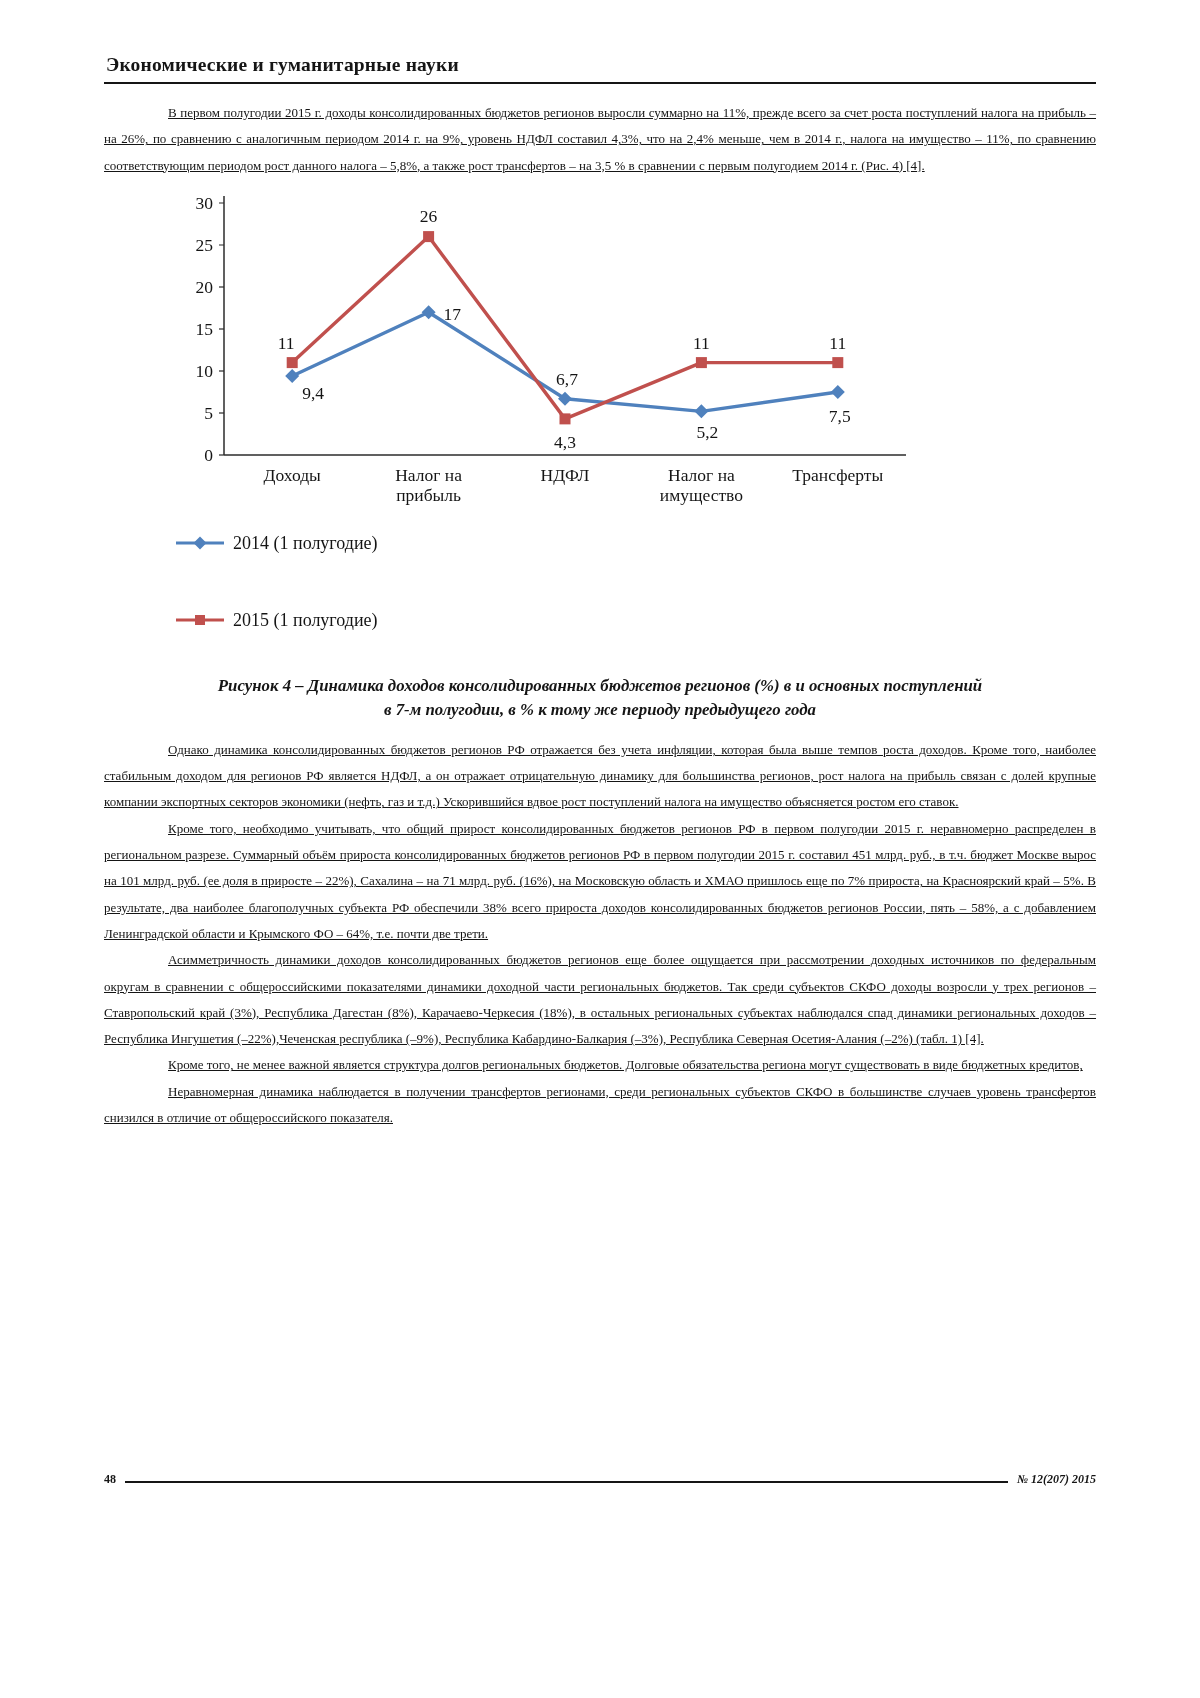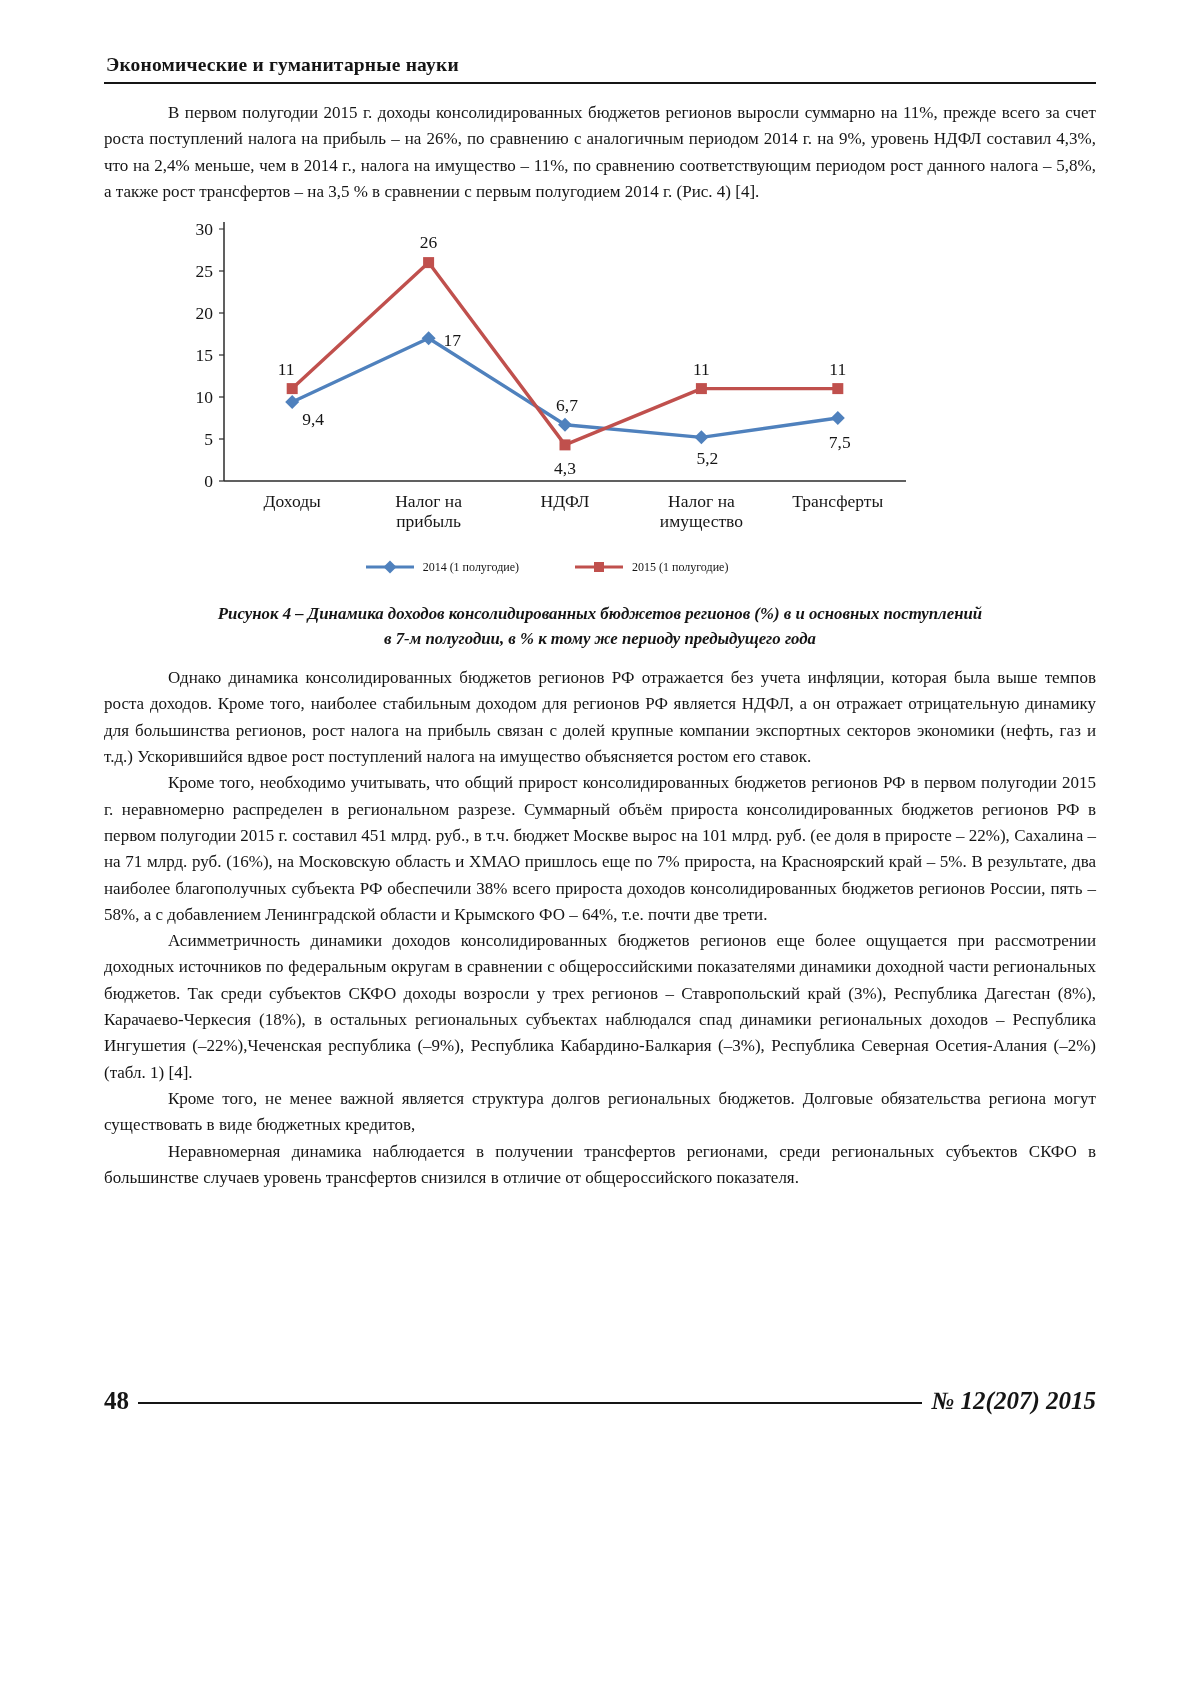--- a/index.html
+++ b/index.html
@@ -18,46 +18,47 @@
   .running-header {
     font-size:19.5px;
     font-weight:bold;
     letter-spacing:0.2px;
     padding:0 0 6px 2px;
     border-bottom:2.5px solid #151515;
     margin-bottom:16px;
   }
   .body-par {
     margin:0;
-    font-size:17px;
+    font-size:13px;
     line-height:26.3px;
     text-align:justify;
     text-indent:64px;
+    text-decoration:underline;
   }
   .figure-block { margin:8px 0 0 72px; width:742px; }
   .chart-svg text { font-family:"Liberation Serif", serif; }
   .legend-row {
     display:flex; justify-content:center; align-items:flex-start;
-    gap:56px; margin-top:2px; font-size:12px;
+    gap:56px; margin-top:2px; font-size:18px;flex-direction:column;
   }
   .legend-item { display:flex; align-items:center; gap:9px; }
   .figure-caption {
     text-align:center;
     font-weight:bold;
     font-style:italic;
     font-size:16.8px;
     line-height:24.5px;
-    margin:27px 0 0 0;
+    margin:43px 0 0 0;
   }
   .after-figure { margin-top:14px; }
   .page-footer {
     position:absolute;
-    left:104px; right:104px; top:1387px;
+    left:104px; right:104px; top:1472px;
     display:flex; align-items:center;
-    font-size:25px; font-weight:bold;text-align:center;
+    font-size:12px; font-weight:bold;text-align:center;
   }
   .footer-rule {
     flex:1; height:0;
     border-top:2.5px solid #151515;
     margin:0 9px;
     transform:translateY(2px);
   }
   .footer-issue { font-style:italic; }
 </style>
 </head>

